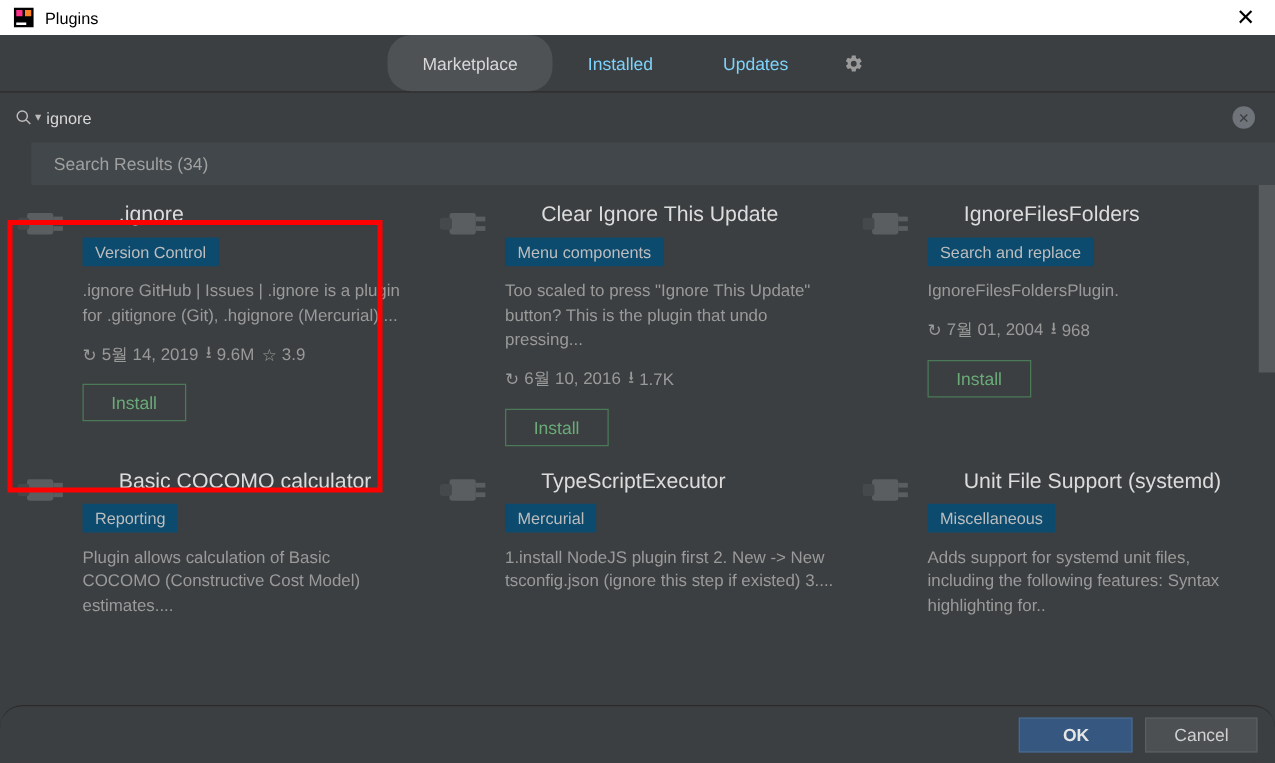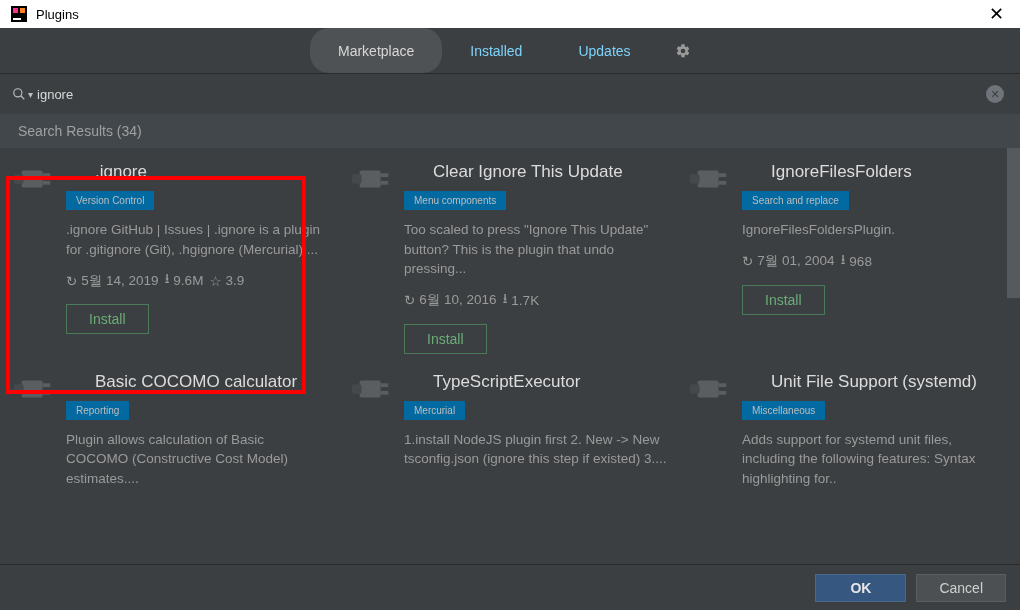--- a/index.html
+++ b/index.html
@@ -18,43 +18,43 @@
   .tab.active { background: #4e5254; color: #d8d8d8; border-radius: 19px; }
   .tabsbar .gear { display:flex; align-items:center; padding: 0 16px; color:#9a9a9a; cursor:pointer; font-size:16px; }
 
   
   .searchrow { display:flex; align-items:center; height: 40px; padding: 0 12px; }
   .search-icon-group { display:flex; align-items:center; color:#bbb; font-size:14px; gap:2px;}
   .search-input { flex:1; background:transparent; border:none; outline:none; color:#d8d8d8; font-size:13px; margin-left:4px; caret-color:#d8d8d8;}
   .clear-circle { width:18px; height:18px; border-radius:50%; background:#6f737a; display:flex; align-items:center; justify-content:center; color:#3c3f41; font-size:11px; cursor:pointer; margin-right:4px;}
 
   
-  .results-header { background:#41474b; height:34px; display:flex; align-items:center; padding:0 18px; font-size:14px; color:#a0a0a0; }
+  .results-header { background:#41474b; height:34px; display:flex; align-items:center; padding:0 18px; font-size:14px; color:#a0a0a0;margin-left:25px; }
 
   
   .content { height: 410px; overflow:hidden; position:relative; padding: 14px 4px 0 4px; }
   .row { display:flex; gap: 22px; padding: 0 10px 18px 10px; }
   .card { flex:1; display:flex; position:relative; }
   .card-icon { flex:0 0 52px; padding-top:2px; }
   .card-body { flex:1; min-width:0; }
   .card-title { color:#dcdcdc; font-size:17px; font-weight:normal; margin-bottom:8px; cursor:pointer;margin-left:29px;}
-  .category-badge { display:inline-block; background:#0369a1; color:#bdbdbd; font-size:10px; padding:4px 10px; margin-bottom:10px; cursor:pointer;}
+  .category-badge { display:inline-block; background:#0c4a6e; color:#bdbdbd; font-size:13px; padding:4px 10px; margin-bottom:10px; cursor:pointer;}
   .card-desc { font-size:13.5px; color:#9a9a9a; line-height:1.45; margin-bottom:10px; }
   .card-stats { font-size:13.5px; color:#9a9a9a; display:flex; flex-wrap:wrap; align-items:center; gap:6px; margin-bottom:12px;}
   .stat { display:flex; align-items:center; gap:4px;}
   .install-btn { border:1px solid #4a7a57; background:transparent; color:#6aab78; padding:6px 22px; font-size:14px; cursor:pointer;}
 
   .highlight-box { position:absolute; border:4px solid #ff0000; top: 176px; left:6px; width:300px; height:218px; pointer-events:none; z-index:5;}
 
   
   .fake-scroll { position:absolute; right:0; top:0; width:13px; height:100%; background:#3c3f41; }
   .fake-scroll .thumb { position:absolute; top:0; left:0; right:0; height:150px; background:#565a5c; }
 
   
-  .bottombar { position:absolute; bottom:0; left:0; right:0; height:46px; background:#3c3f41; border-top:1px solid #2b2b2b; display:flex; align-items:center; justify-content:flex-end; padding:0 14px; gap:10px;}
+  .bottombar { position:absolute; bottom:0; left:0; right:0; height:46px; background:#3c3f41; border-top:1px solid #2b2b2b; display:flex; align-items:center; justify-content:flex-end; padding:0 14px; gap:10px;border-radius:18px;}
   .btn-ok { background:#365880; border:1px solid #4a688a; color:#e6e6e6; font-weight:bold; padding:5px 34px; font-size:14px; cursor:pointer; }
   .btn-cancel { background:#4c5052; border:1px solid #5a5e60; color:#d0d0d0; padding:5px 22px; font-size:14px; cursor:pointer;}
 
   
   .plug-icon { width:42px; height:30px; }
 </style>
 </head>
 <body>
 
 <div class="titlebar">

